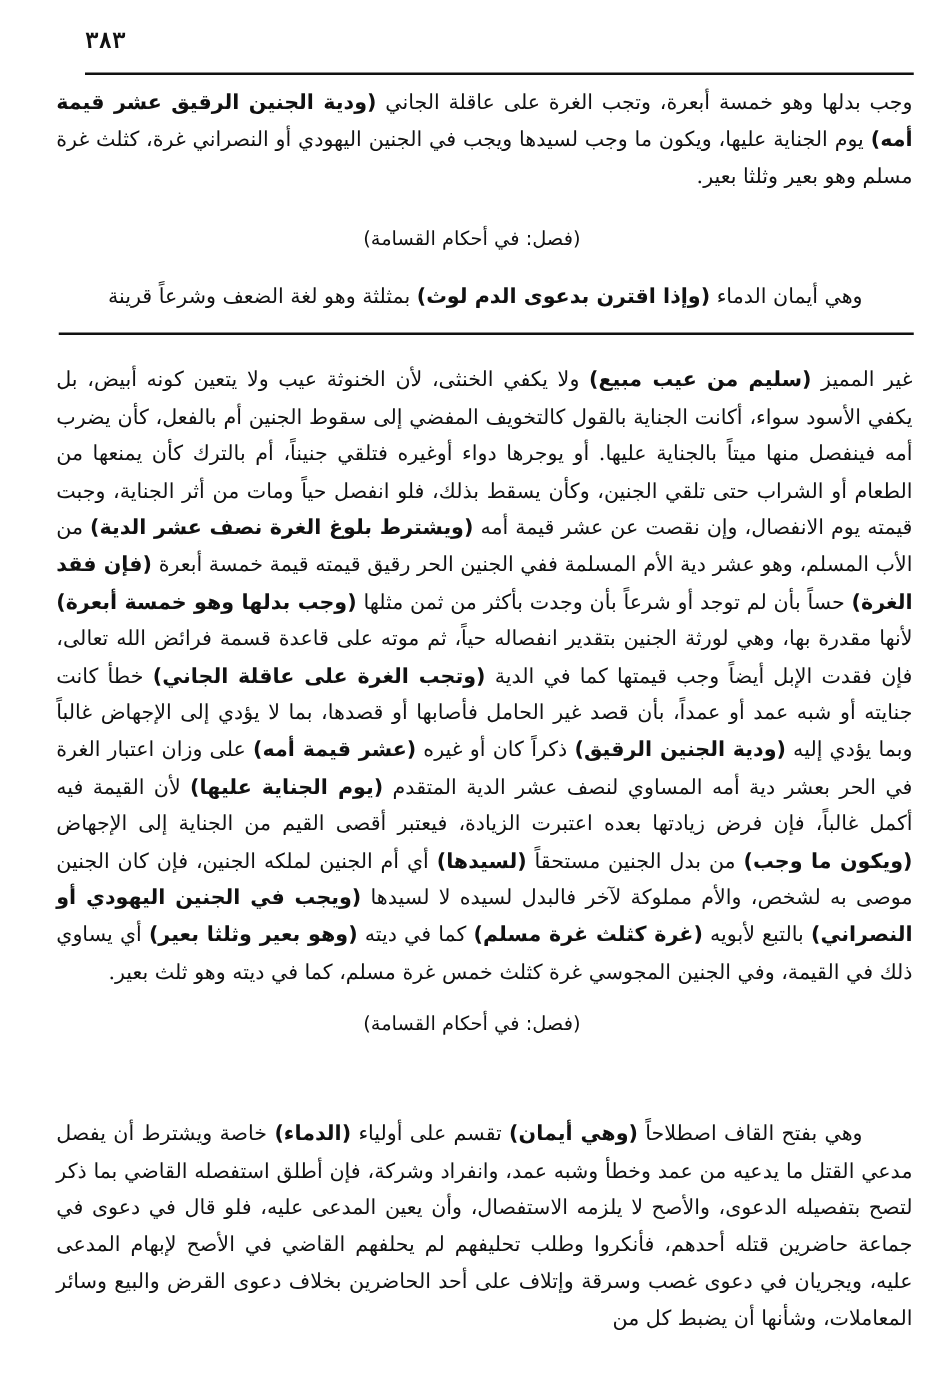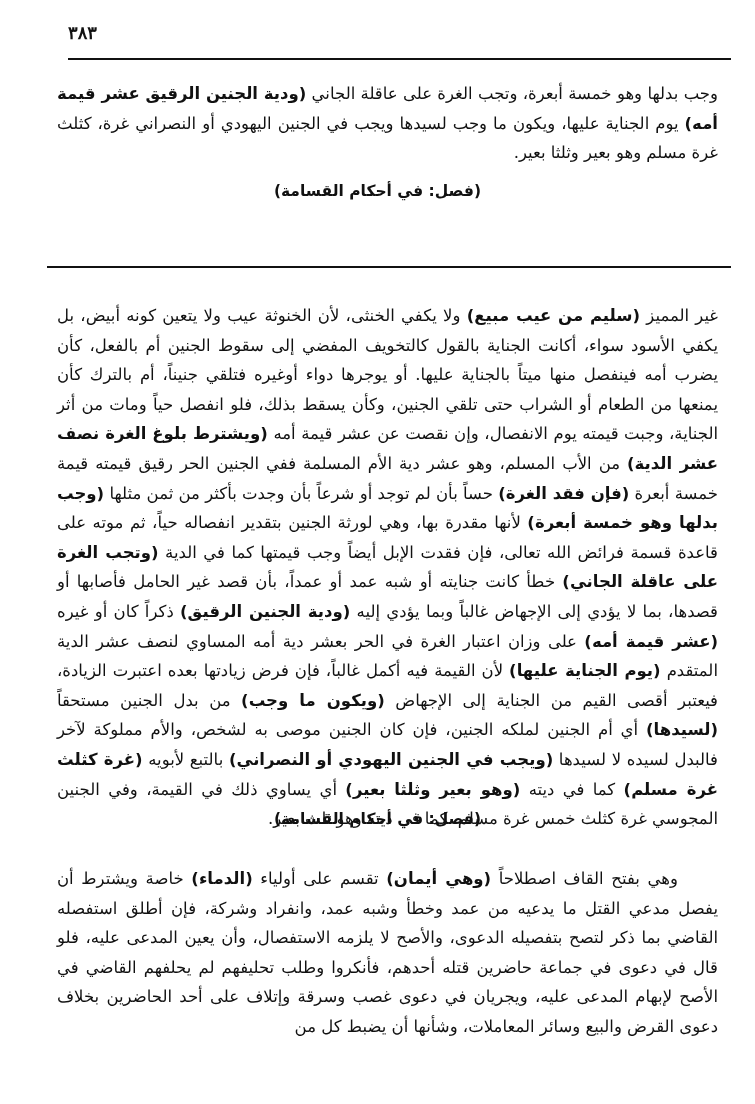--- a/index.html
+++ b/index.html
@@ -12,60 +12,63 @@
     .header {
       position: absolute; left: 68px; right: 24px; top: 14px; height: 44px;
       direction: rtl;
     }
     .header .title {
       position: absolute; right: 0; top: 8px;
       font-family: "DejaVu Sans", sans-serif; font-weight: bold; font-size: 18px;
     }
     .header .pagenum {
       position: absolute; left: 0; top: 8px;
-      font-family: Liberation Serif, serif; font-weight: bold; font-size: 18px;
+      font-family: Liberation Mono, monospace; font-weight: bold; font-size: 18px;
     }
     .rule-top { position: absolute; left: 68px; right: 24px; top: 58px; height: 2px; background: #111; }
     .text-block {
       position: absolute; left: 45px; right: 25px;
       direction: rtl; text-align: justify; text-align-last: right;
       font-size: 16.5px; line-height: 29.6px;
     }
-    .text-block p { margin: 12px; }
+    .text-block p { margin: 0; }
     .text-block b { font-family: "DejaVu Sans", sans-serif; font-weight: bold; }
     .matn { top: 67px; }
     .heading {
       position: absolute; left: 40px; right: 40px;
       text-align: center; direction: rtl;
-      font-family: "DejaVu Sans", sans-serif; font-weight: bold; font-size: 15.5px;
+      font-family: "DejaVu Sans", sans-serif; font-weight: normal; font-size: 15.5px;
     }
     .h1 { top: 182px; }
     .matn2 { top: 222px; }
     .rule-mid { position: absolute; left: 47px; right: 24px; top: 266px; height: 2px; background: #111; }
     .sharh { top: 289px; }
     .h2 { top: 810px; }
-    .sharh2 { top: 852px; }
+    .sharh2 { top: 892px; }
     .indent { text-indent: 40px; }
   </style>
 </head>
 <body>
 
 <div class="page">
 
   <div class="header">
     <span class="pagenum">٣٨٣</span>
   </div>
   <div class="rule-top"></div>
 
   <div class="text-block matn">
     <p><span>وجب بدلها وهو خمسة أبعرة، وتجب الغرة على عاقلة الجاني </span><b>(ودية الجنين الرقيق عشر قيمة أمه)</b><span> يوم الجناية عليها، ويكون ما وجب لسيدها ويجب في الجنين اليهودي أو النصراني غرة، كثلث غرة مسلم وهو بعير وثلثا بعير.</span></p>
   </div>
 
   <div class="heading h1">(فصل: في أحكام القسامة)</div>
 
+  <div class="text-block matn2">
+    <p class="indent"><span>وهي أيمان الدماء </span><b>(وإذا اقترن بدعوى الدم لوث)</b><span> بمثلثة وهو لغة الضعف وشرعاً قرينة</span></p>
+  </div>
 
   <div class="rule-mid"></div>
 
   <div class="text-block sharh">
     <p><span>غير المميز </span><b>(سليم من عيب مبيع)</b><span> ولا يكفي الخنثى، لأن الخنوثة عيب ولا يتعين كونه أبيض، بل يكفي الأسود سواء، أكانت الجناية بالقول كالتخويف المفضي إلى سقوط الجنين أم بالفعل، كأن يضرب أمه فينفصل منها ميتاً بالجناية عليها. أو يوجرها دواء أوغيره فتلقي جنيناً، أم بالترك كأن يمنعها من الطعام أو الشراب حتى تلقي الجنين، وكأن يسقط بذلك، فلو انفصل حياً ومات من أثر الجناية، وجبت قيمته يوم الانفصال، وإن نقصت عن عشر قيمة أمه </span><b>(ويشترط بلوغ الغرة نصف عشر الدية)</b><span> من الأب المسلم، وهو عشر دية الأم المسلمة ففي الجنين الحر رقيق قيمته قيمة خمسة أبعرة </span><b>(فإن فقد الغرة)</b><span> حساً بأن لم توجد أو شرعاً بأن وجدت بأكثر من ثمن مثلها </span><b>(وجب بدلها وهو خمسة أبعرة)</b><span> لأنها مقدرة بها، وهي لورثة الجنين بتقدير انفصاله حياً، ثم موته على قاعدة قسمة فرائض الله تعالى، فإن فقدت الإبل أيضاً وجب قيمتها كما في الدية </span><b>(وتجب الغرة على عاقلة الجاني)</b><span> خطأ كانت جنايته أو شبه عمد أو عمداً، بأن قصد غير الحامل فأصابها أو قصدها، بما لا يؤدي إلى الإجهاض غالباً وبما يؤدي إليه </span><b>(ودية الجنين الرقيق)</b><span> ذكراً كان أو غيره </span><b>(عشر قيمة أمه)</b><span> على وزان اعتبار الغرة في الحر بعشر دية أمه المساوي لنصف عشر الدية المتقدم </span><b>(يوم الجناية عليها)</b><span> لأن القيمة فيه أكمل غالباً، فإن فرض زيادتها بعده اعتبرت الزيادة، فيعتبر أقصى القيم من الجناية إلى الإجهاض </span><b>(ويكون ما وجب)</b><span> من بدل الجنين مستحقاً </span><b>(لسيدها)</b><span> أي أم الجنين لملكه الجنين، فإن كان الجنين موصى به لشخص، والأم مملوكة لآخر فالبدل لسيده لا لسيدها </span><b>(ويجب في الجنين اليهودي أو النصراني)</b><span> بالتبع لأبويه </span><b>(غرة كثلث غرة مسلم)</b><span> كما في ديته </span><b>(وهو بعير وثلثا بعير)</b><span> أي يساوي ذلك في القيمة، وفي الجنين المجوسي غرة كثلث خمس غرة مسلم، كما في ديته وهو ثلث بعير.</span></p>
   </div>
 
   <div class="heading h2">(فصل: في أحكام القسامة)</div>
 
   <div class="text-block sharh2">

